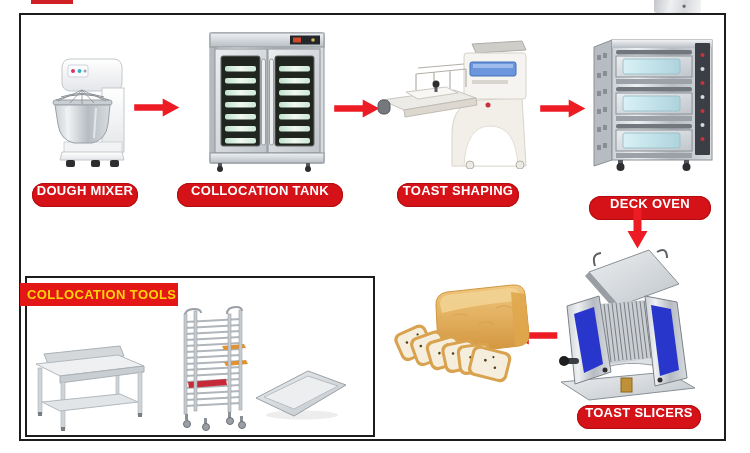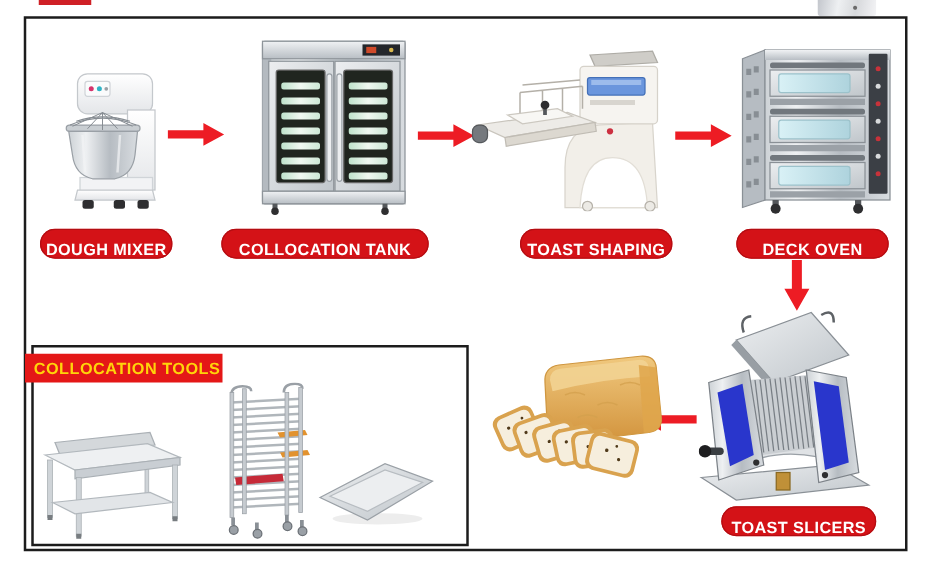--- a/index.html
+++ b/index.html
@@ -5,21 +5,21 @@
   html,body{margin:0;padding:0;background:#ffffff;}
   .canvas{position:relative;width:750px;height:453px;background:#fff;overflow:hidden;
           font-family:"Liberation Sans",sans-serif;}
   .abs{position:absolute;}
   .frame{left:19px;top:13px;width:707px;height:428px;border:2px solid #1c1c1c;box-sizing:border-box;}
   .top-sliver{left:31px;top:0;width:42px;height:4px;background:#cf2026;}
   .chef-frag{left:654px;top:0;width:47px;height:13px;
      background:radial-gradient(circle at 64% 48%, #6a6a6a 0 1.2px, rgba(0,0,0,0) 2px),
                 linear-gradient(100deg,#c3c6cc 0%,#eef0f2 35%,#d7d9dc 65%,#f4f4f6 100%);
      border-radius:0 0 3px 3px;}
-  .badge{background:#d41217;border-radius:13px;color:#fff;display:flex;align-items:flex-end;
+  .badge{background:#d41217;border-radius:13px;color:#fff;display:flex;align-items:flex-start;
          justify-content:center;font-weight:bold;font-size:13px;letter-spacing:.3px;
          box-shadow:inset 0 0 0 1px #b30d12;}
   .badge span{white-space:nowrap;}
   .arrow svg{display:block;width:100%;height:100%;}
   .arrow polygon{fill:#ed1c24;}
   .arrow-left svg{transform:scaleX(-1);}
   .colloc-box{left:25px;top:276px;width:350px;height:161px;border:2px solid #1c1c1c;box-sizing:border-box;}
   .colloc-title{left:20px;top:283px;width:158px;height:23px;background:#e41717;color:#ffd40a;
       font-weight:bold;font-size:13px;letter-spacing:.4px;display:flex;align-items:center;
       padding-left:7px;box-sizing:border-box;z-index:3;}
@@ -219,24 +219,24 @@
         <circle cx="94.5" cy="134" r="4" fill="#2e2e30"></circle>
     </svg>
   </div>
 
   <div class="abs badge" style="left:32px;top:183px;width:106px;height:24px">
     <span>DOUGH MIXER</span>
   </div>
   <div class="abs badge" style="left:177px;top:183px;width:166px;height:24px">
     <span>COLLOCATION TANK</span>
   </div>
-  <div class="abs badge" style="left:416px;top:183px;width:122px;height:24px">
+  <div class="abs badge" style="left:397px;top:183px;width:122px;height:24px">
     <span>TOAST SHAPING</span>
   </div>
-  <div class="abs badge" style="left:589px;top:183px;width:122px;height:24px">
+  <div class="abs badge" style="left:589px;top:196px;width:122px;height:24px">
     <span>DECK OVEN</span>
   </div>
 
   <div class="abs arrow" style="left:627px;top:208px;width:21px;height:41px">
     <svg viewBox="0 0 21 41">
         <polygon points="6.5,0 14.5,0 14.5,23 20.5,23 10.5,40.5 0.5,23 6.5,23"></polygon>
       </svg>
   </div>
 
   <div class="abs img" style="left:559px;top:246px;width:142px;height:156px">

